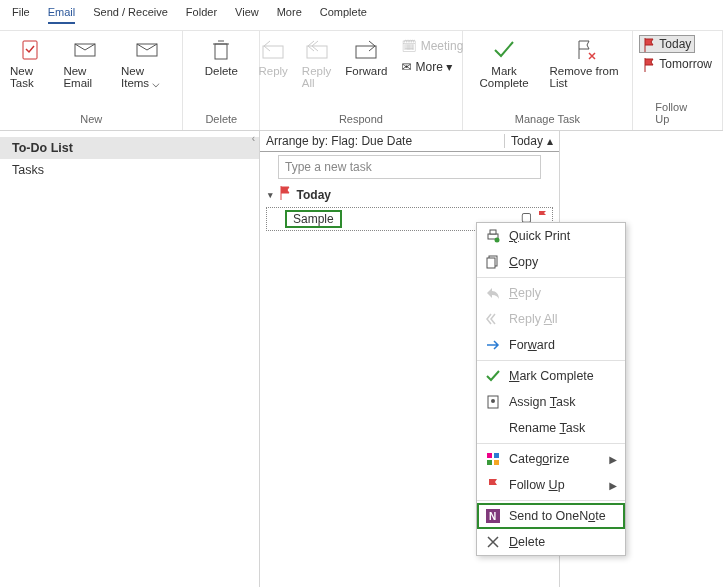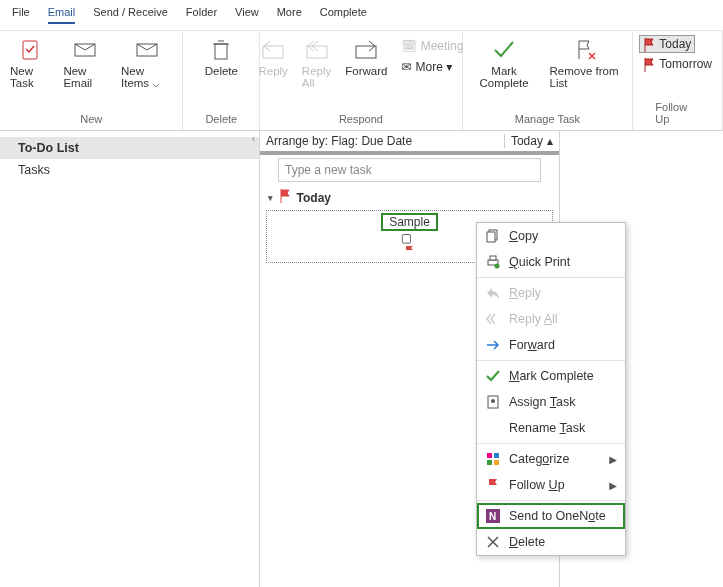--- a/index.html
+++ b/index.html
@@ -22,32 +22,32 @@
   .flag-item { display:flex; align-items:center; gap:4px; font-size:12px; padding:2px 4px;}
   .flag-item.selected { background:#e6e6e6; border:1px solid #999; padding:1px 3px;}
   .flag-icon { width:12px; height:12px; }
 
   
   .main { display: flex; height: calc(100% - 128px); }
   .sidebar { width: 260px; border-right: 1px solid #d4d4d4; padding-top: 6px; position:relative;}
   .collapse-caret { position:absolute; right:4px; top:2px; color:#888; font-size:10px;}
   .sidebar-title { padding: 4px 8px; font-size: 13px; }
   .sidebar-title::before { content:"◢"; display:inline-block; transform:rotate(0deg); font-size:8px; color:#555; margin-right:4px; vertical-align:1px;}
-  .sidebar-item { padding: 4px 18px; font-size:12.5px;}
+  .sidebar-item { padding: 4px 12px; font-size:12.5px;}
   .sidebar-item.selected { background:#e6e6e6; font-weight:600;}
   
   .tasklist { flex:1; display:flex; }
   .taskcol { width:300px; border-right:1px solid #d4d4d4; }
-  .taskcol-head { display:flex; align-items:flex-start; border-bottom:4px solid #a3a3a3; padding:3px 6px; font-size:12px; }
+  .taskcol-head { display:flex; align-items:flex-start; border-bottom:1px solid #a3a3a3; padding:3px 6px; font-size:12px; }
   .taskcol-head .arrangeby { flex:1; }
   .taskcol-head .sortcol { border-left:1px solid #ccc; padding-left:6px; display:flex; align-items:center; gap:4px;}
   .newtask { margin:3px 18px; border:1px solid #ccc; padding:4px 6px; font-size:12px; color:#888;}
   .group-row { display:flex; align-items:center; gap:6px; padding:4px 8px; font-size:12px; font-weight:600;}
   .group-row .chev { font-size:9px; color:#555;}
-  .task-row { display:flex; align-items:center; border:1px dotted #888; margin:0 6px; padding:2px 4px; font-size:12px;flex-direction:column;}
+  .task-row { display:flex; align-items:flex-start; border:1px dotted #888; margin:0 6px; padding:2px 4px; font-size:12px;}
   .task-sample { border:2px solid #2e8b2e; padding:0 6px; }
 
   
   .context-menu { position:absolute; left:476px; top:222px; width:150px; background:#fff; border:1px solid #bfbfbf; box-shadow:2px 2px 6px rgba(0,0,0,.2); }
   .ctx-item { display:flex; align-items:center; gap:8px; padding:5px 8px; font-size:12.5px; }
   .ctx-item .cicon { width:16px; height:16px; display:flex; align-items:center; justify-content:center; flex-shrink:0;}
   .ctx-item.disabled { color:#bbb;}
   .ctx-item .arrow { margin-left:auto; font-size:10px; color:#555;}
   .ctx-sep { height:1px; background:#e0e0e0; margin:2px 0;}
   .ctx-item.highlight { border:2px solid #2e8b2e; padding:3px 6px;}
@@ -247,35 +247,35 @@
       </div>
     </div>
     <div style="flex:1"></div>
   </div>
 </div>
 
 <div class="context-menu" id="contextMenu">
     <div class="ctx-item">
       <span class="cicon">
         <svg width="14" height="14">
-          <rect x="3" y="1" width="8" height="10" fill="#fff" stroke="#555"></rect>
-          <rect x="1" y="3" width="8" height="10" fill="#fff" stroke="#555"></rect>
-        </svg>
-      </span>
-      <span><span class="u">C</span>opy</span>
-    </div>
-    <div class="ctx-item">
-      <span class="cicon">
-        <svg width="14" height="14">
           <rect x="2" y="5" width="10" height="5" fill="#fff" stroke="#555"></rect>
           <rect x="4" y="1" width="6" height="4" fill="#fff" stroke="#555"></rect>
           <circle cx="11" cy="11" r="2.5" fill="#3a9a3a"></circle>
         </svg>
       </span>
       <span><span class="u">Q</span>uick Print</span>
+    </div>
+    <div class="ctx-item">
+      <span class="cicon">
+        <svg width="14" height="14">
+          <rect x="3" y="1" width="8" height="10" fill="#fff" stroke="#555"></rect>
+          <rect x="1" y="3" width="8" height="10" fill="#fff" stroke="#555"></rect>
+        </svg>
+      </span>
+      <span><span class="u">C</span>opy</span>
     </div>
     <div class="ctx-sep"></div>
     <div class="ctx-item disabled">
       <span class="cicon">
         <svg width="14" height="12">
           <path d="M6 1L1 6l5 5V8c4 0 6 2 7 4 0-5-3-8-7-8V1z" fill="#ccc"></path>
         </svg>
       </span>
       <span><span class="u">R</span>eply</span>
     </div>

